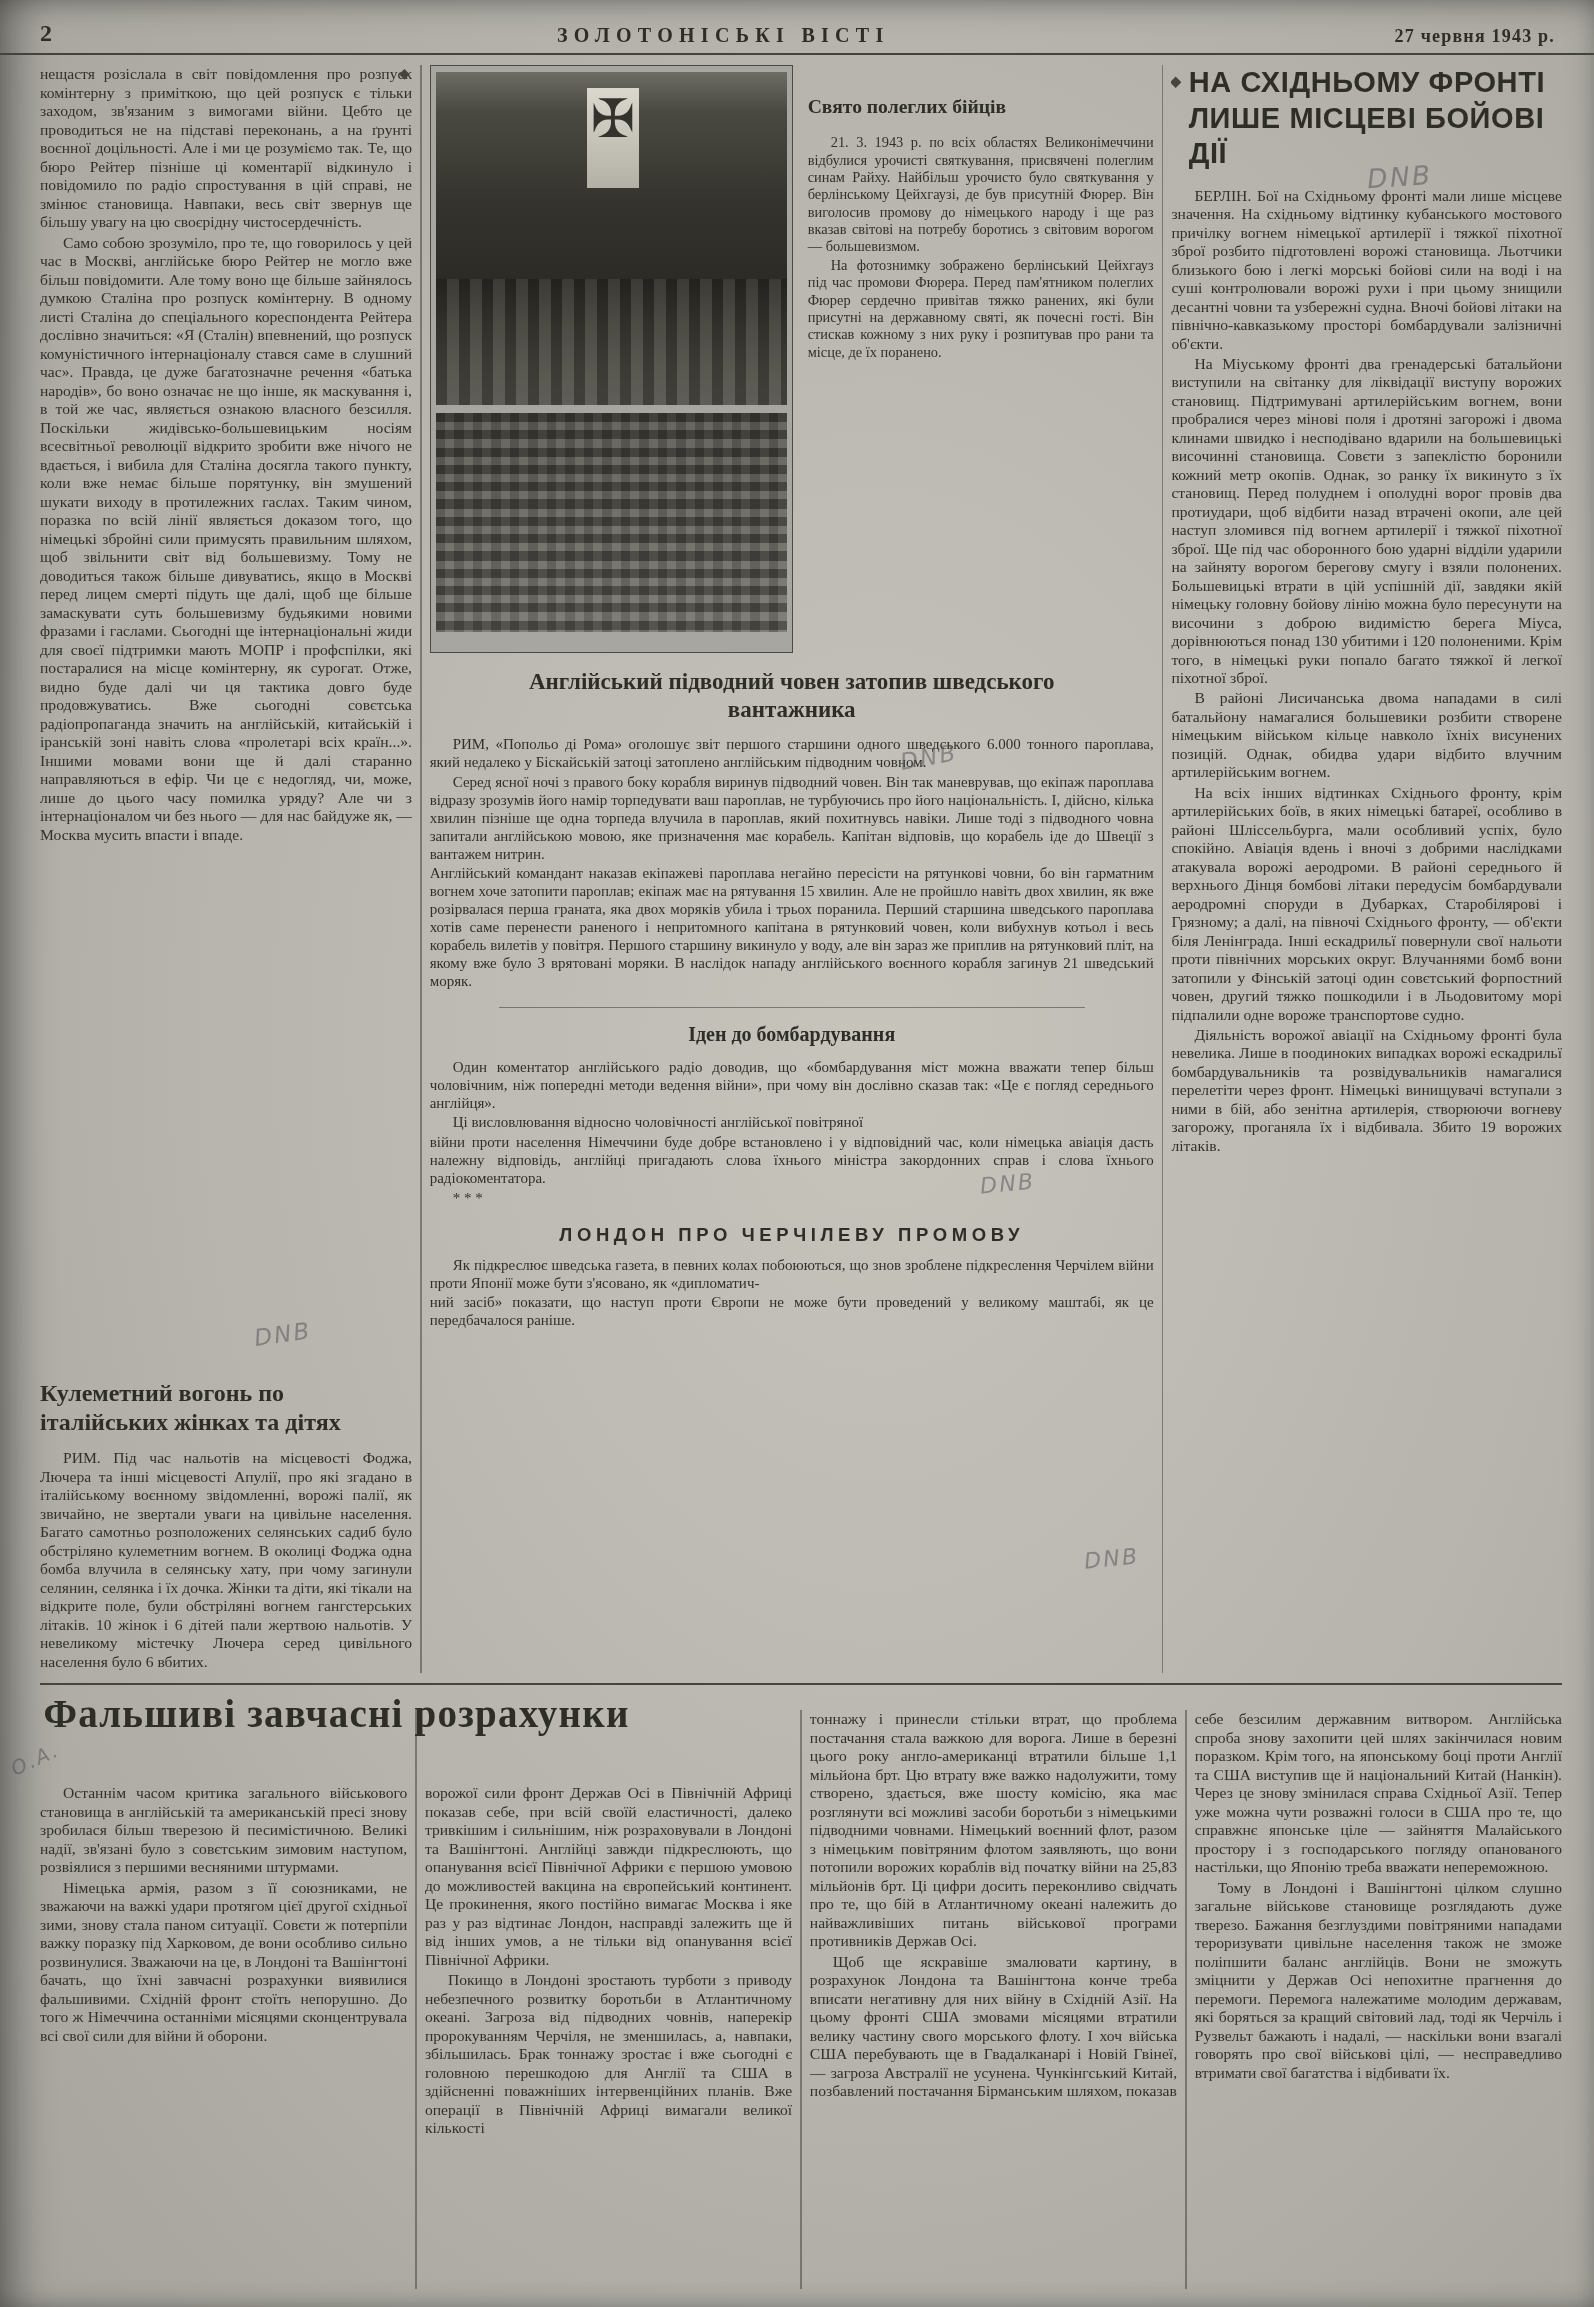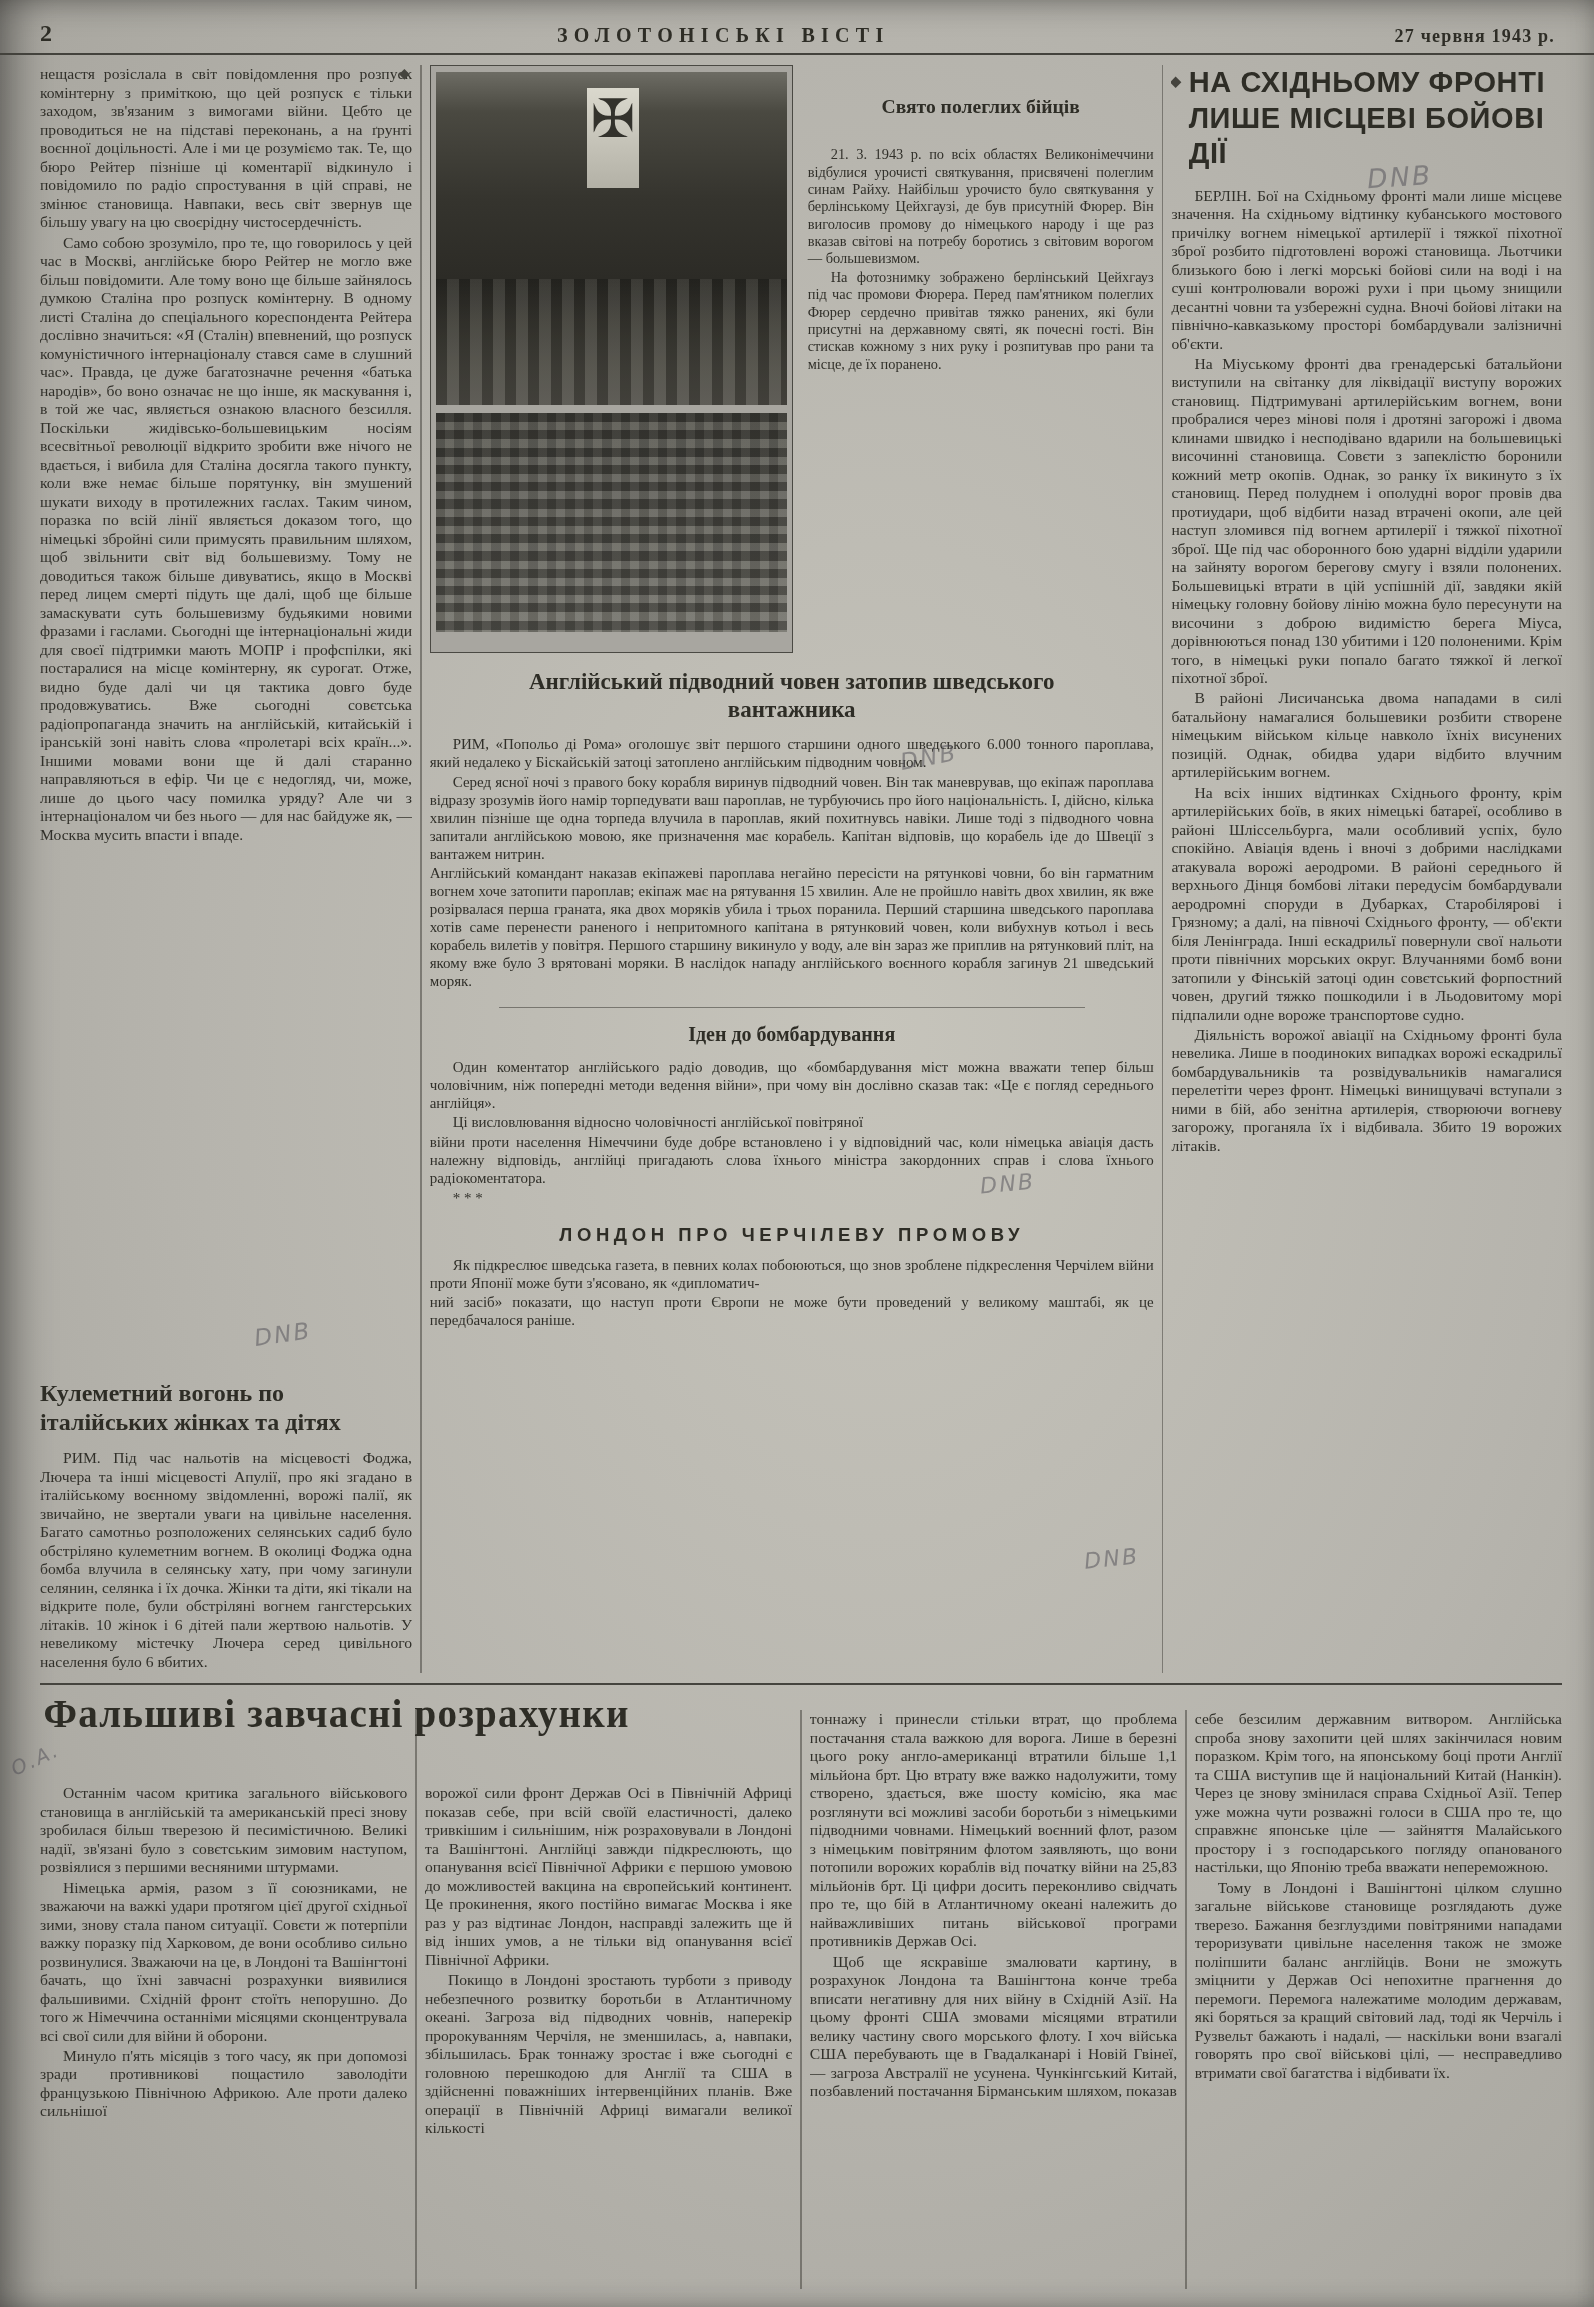--- a/index.html
+++ b/index.html
@@ -45,21 +45,21 @@
     background:linear-gradient(180deg,#dad8cd,#b3b1a6); display:flex; align-items:flex-start; justify-content:center; }
   .photo-a .cross { font-size:53px; line-height:1; color:#33322c; margin-top:4.6px; }
   .photo-a .crowd-haze { position:absolute; bottom:0; left:0; right:0; height:38%;
     background: repeating-linear-gradient(90deg, rgba(0,0,0,.22) 0 11.5px, rgba(255,255,255,.07) 11.5px 23px),
                 linear-gradient(0deg, rgba(90,88,80,.65), rgba(30,30,26,0)); }
   .photo-b { margin-top:8px; height:38%; overflow:hidden;
     background: repeating-linear-gradient(180deg, rgba(0,0,0,.28) 0 9.2px, rgba(255,255,255,.08) 9.2px 17.3px),
                 repeating-linear-gradient(90deg, rgba(0,0,0,.16) 0 9.2px, rgba(255,255,255,.05) 9.2px 18.5px),
                 linear-gradient(180deg,#504f48,#6e6d65); }
   .photo-side { flex:1; }
-  .photo-side h3 { font-size:19.6px; font-weight:bold; text-align:center; margin:31px 0 28px; }
+  .photo-side h3 { font-size:19.6px; font-weight:bold; margin:31px 0 16px; }
   .photo-side .body { font-size:14.4px; line-height:17.3px; }
   
   .h-sub { font-size:23px; font-weight:bold; text-align:center; line-height:1.2; margin:15px 40px 11.5px; }
   .mid-rule { border:none; border-top:1.7px solid rgba(62,60,54,.55); margin:15px 69px; }
   .h-eden { font-size:20px; font-weight:bold; text-align:center; margin:2.3px 0 11.5px; }
   .h-london { font-family:"Liberation Sans", sans-serif; font-size:18.5px; font-weight:bold;
     letter-spacing:4.6px; text-align:center; margin:16px 0 9.2px; }
   .twocol { display:flex;flex-direction:column; }
   .twocol .body { flex:1; }
   
@@ -189,21 +189,20 @@
         </div>
     </section>
   </div>
 
   <div class="bottom">
     <h1 class="h-false">Фальшиві завчасні розрахунки</h1>
     <div class="bcols">
       <div class="bcol pad body">
           <p>Останнім часом критика загального військового становища в англійській та американській пресі знову зробилася більш тверезою й песимістичною. Великі надії, зв'язані було з совєтським зимовим наступом, розвіялися з першими весняними штурмами.</p>
           <p>Німецька армія, разом з її союзниками, не зважаючи на важкі удари протягом цієї другої східньої зими, знову стала паном ситуації. Совєти ж потерпіли важку поразку під Харковом, де вони особливо сильно розвинулися. Зважаючи на це, в Лондоні та Вашінгтоні бачать, що їхні завчасні розрахунки виявилися фальшивими. Східній фронт стоїть непорушно. До того ж Німеччина останніми місяцями сконцентрувала всі свої сили для війни й оборони.</p>
-          <p>Минуло п'ять місяців з того часу, як при допомозі зради противникові пощастило заволодіти французькою Північною Африкою. Але проти далеко сильнішої</p>
         </div>
       <div class="vr"></div>
       <div class="bcol pad body noindent-first">
           <p>ворожої сили фронт Держав Осі в Північній Африці показав себе, при всій своїй еластичності, далеко тривкішим і сильнішим, ніж розраховували в Лондоні та Вашінгтоні. Англійці завжди підкреслюють, що опанування всієї Північної Африки є першою умовою до можливостей вакцина на європейський континент. Це прокинення, якого постійно вимагає Москва і яке раз у раз відтинає Лондон, насправді залежить ще й від інших умов, а не тільки від опанування всієї Північної Африки.</p>
           <p>Покищо в Лондоні зростають турботи з приводу небезпечного розвитку боротьби в Атлантичному океані. Загроза від підводних човнів, наперекір пророкуванням Черчіля, не зменшилась, а, навпаки, збільшилась. Брак тоннажу зростає і вже сьогодні є головною перешкодою для Англії та США в здійсненні поважніших інтервенційних планів. Вже операції в Північній Африці вимагали великої кількості</p>
         </div>
       <div class="vr"></div>
       <div class="bcol body noindent-first">
           <p>тоннажу і принесли стільки втрат, що проблема постачання стала важкою для ворога. Лише в березні цього року англо-американці втратили більше 1,1 мільйона брт. Цю втрату вже важко надолужити, тому створено, здається, вже шосту комісію, яка має розглянути всі можливі засоби боротьби з німецькими підводними човнами. Німецький воєнний флот, разом з німецьким повітряним флотом заявляють, що вони потопили ворожих кораблів від початку війни на 25,83 мільйонів брт. Ці цифри досить переконливо свідчать про те, що бій в Атлантичному океані належить до найважливіших питань військової програми противників Держав Осі.</p>
           <p>Щоб ще яскравіше змалювати картину, в розрахунок Лондона та Вашінгтона конче треба вписати негативну для них війну в Східній Азії. На цьому фронті США змовами місяцями втратили велику частину свого морського флоту. І хоч війська США перебувають ще в Гвадалканарі і Новій Гвінеї, — загроза Австралії не усунена. Чункінгський Китай, позбавлений постачання Бірманським шляхом, показав</p>

